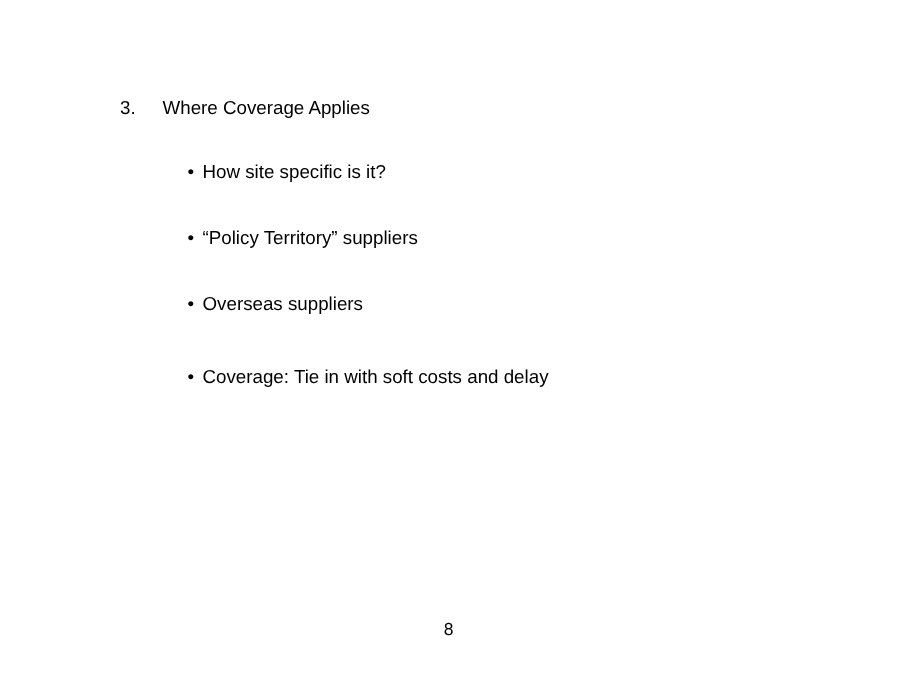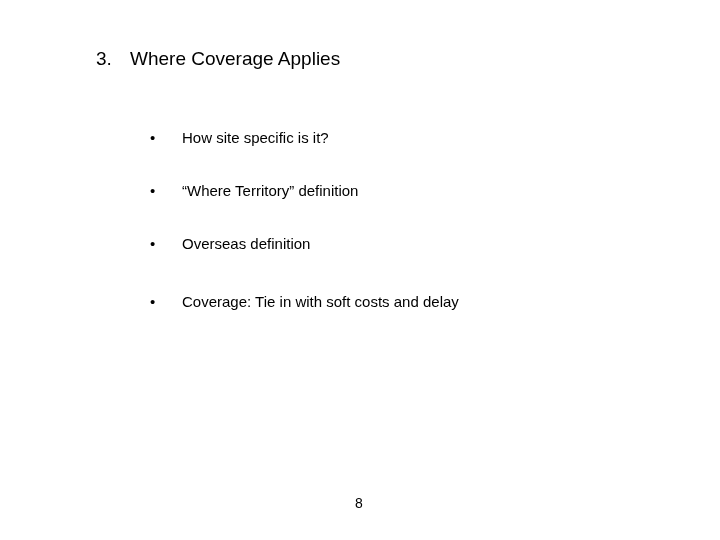--- a/index.html
+++ b/index.html
@@ -1,45 +1,45 @@
 <!DOCTYPE html>
 <html><head>
   <meta charset="utf-8">
   <style>
     html, body { margin: 0; padding: 0; background: #ffffff; }
     body { width: 720px; height: 540px; position: relative; overflow: hidden;
            font-family: "Liberation Sans", "DejaVu Sans", sans-serif; color: #000; }
-    .heading { position: absolute; left: 96px; top: 48px; font-size: 19px; line-height: 22px; white-space: nowrap; }
+    .heading { position: absolute; left: 96px; top: 76px; font-size: 15px; line-height: 22px; white-space: nowrap; }
     .heading .num { display: inline-block; width: 34px; }
     .bullets { position: absolute; left: 150px; top: 0; margin: 0; padding: 0; list-style: none; }
     .bullet { position: absolute; left: 0; white-space: nowrap; font-size: 15px; line-height: 20px; }
     .bullet .dot { position: absolute; left: 0; top: 0; width: 20px; }
-    .bullet .txt { position: absolute; left: 32px; top: 0; }
+    .bullet .txt { position: absolute; left: 12px; top: 0; }
     .page-num { position: absolute; left: 355px; top: 494px; font-size: 14px; line-height: 18px; }
   </style>
 </head>
 <body>
 
 <div>
   <div class="heading">
     <span class="num">3.</span><span>Where Coverage Applies</span>
   </div>
 
   <ul class="bullets">
     <li class="bullet" style="top:128px;">
       <span class="dot">•</span>
       <span class="txt">How site specific is it?</span>
     </li>
     <li class="bullet" style="top:181px;">
       <span class="dot">•</span>
-      <span class="txt">“Where Territory” definition</span>
+      <span class="txt">“Policy Territory” suppliers</span>
     </li>
     <li class="bullet" style="top:234px;">
       <span class="dot">•</span>
-      <span class="txt">Overseas definition</span>
+      <span class="txt">Overseas suppliers</span>
     </li>
     <li class="bullet" style="top:292px;">
       <span class="dot">•</span>
       <span class="txt">Coverage:  Tie in with soft costs and delay</span>
     </li>
   </ul>
 
   <div class="page-num">8</div>
 </div>
 

